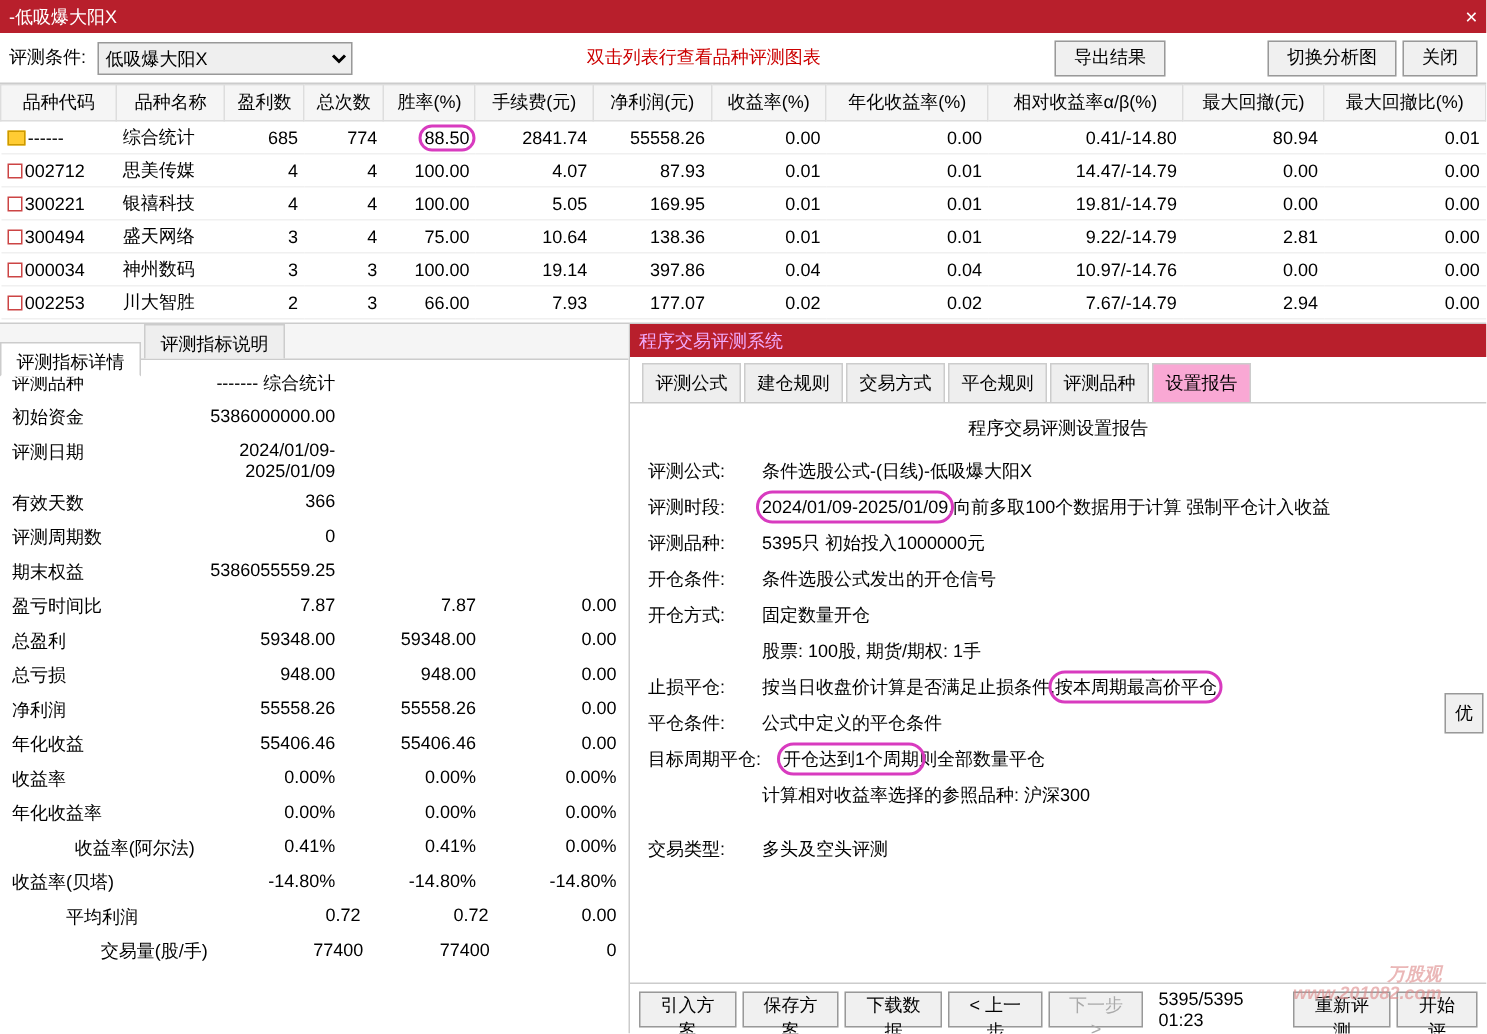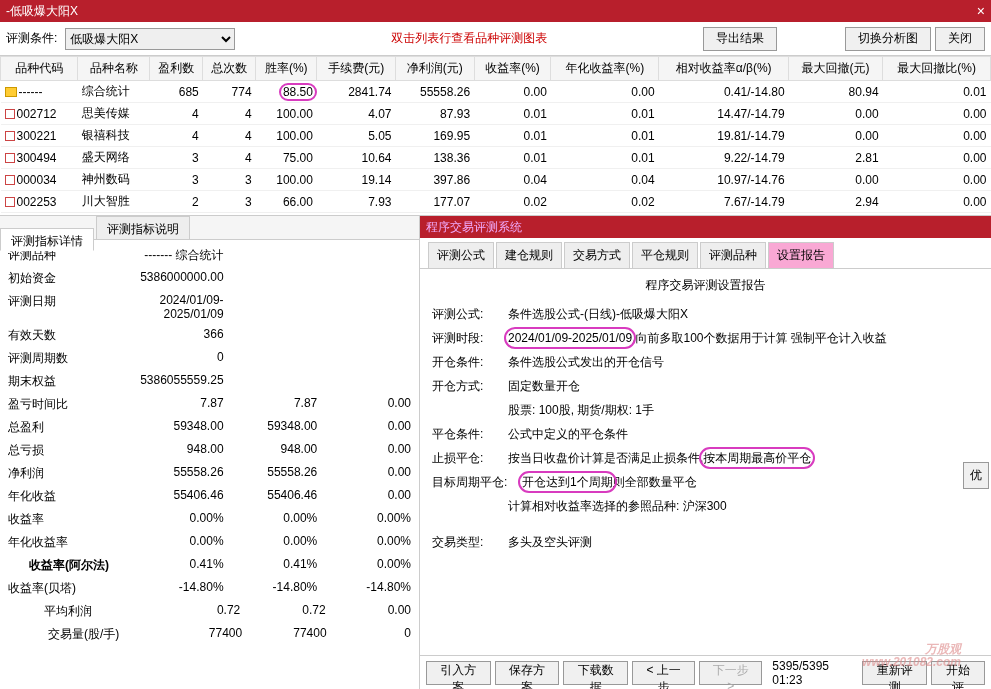--- a/index.html
+++ b/index.html
@@ -272,39 +272,39 @@
           <div>0.00%</div>
           <div>0.00%</div>
         </div>
         <div class="stat-row">
           <div style="text-align: left;">年化收益率</div>
           <div>0.00%</div>
           <div>0.00%</div>
           <div>0.00%</div>
         </div>
         <div class="stat-row">
-          <div style="text-align: center; font-weight: bold;">收益率(阿尔法)</div>
+          <div style="text-align: right;">收益率(阿尔法)</div>
           <div>0.41%</div>
           <div>0.41%</div>
           <div>0.00%</div>
         </div>
         <div class="stat-row">
           <div style="text-align: left;">收益率(贝塔)</div>
           <div>-14.80%</div>
           <div>-14.80%</div>
           <div>-14.80%</div>
         </div>
         <div class="stat-row">
           <div style="text-align: left; margin-left: 36px;">平均利润</div>
           <div>0.72</div>
           <div>0.72</div>
           <div>0.00</div>
         </div>
         <div class="stat-row">
-          <div style="text-align: left; margin-left: 40px;">交易量(股/手)</div>
+          <div style="text-align: center; margin-left: 40px;">交易量(股/手)</div>
           <div>77400</div>
           <div>77400</div>
           <div>0</div>
         </div>
       </div>
   </div>
 
   <div class="right-pane">
     <div class="right-title">程序交易评测系统</div>
     <div class="right-tabs" id="right-tabs">
@@ -320,37 +320,41 @@
 
       <div class="report-row">
           <span class="rlbl">评测公式:</span>
           <span class="rval">条件选股公式-(日线)-低吸爆大阳X</span>
         </div>
       <div class="report-row">
           <span class="rlbl">评测时段:</span>
           <span class="rval"><span class="circled-text">2024/01/09-2025/01/09</span><span>,向前多取100个数据用于计算 强制平仓计入收益</span></span>
         </div>
       <div class="report-row">
+          <span class="rlbl">评测品种:</span>
+          <span class="rval">5395只 初始投入1000000元</span>
+        </div>
+      <div class="report-row">
           <span class="rlbl">开仓条件:</span>
           <span class="rval">条件选股公式发出的开仓信号</span>
         </div>
       <div class="report-row">
           <span class="rlbl">开仓方式:</span>
           <span class="rval">固定数量开仓</span>
         </div>
       <div class="report-row">
           <span class="indent rval">股票: 100股, 期货/期权: 1手</span>
         </div>
       <div class="report-row">
+          <span class="rlbl">止损平仓:</span>
+          <span class="rval"><span>按当日收盘价计算是否满足止损条件,</span><span class="circled-text">按本周期最高价平仓</span></span>
+        </div>
+      <div class="report-row">
           <span class="rlbl">平仓条件:</span>
           <span class="rval">公式中定义的平仓条件</span>
-        </div>
-      <div class="report-row">
-          <span class="rlbl">止损平仓:</span>
-          <span class="rval"><span>按当日收盘价计算是否满足止损条件,</span><span class="circled-text">按本周期最高价平仓</span></span>
         </div>
       <div class="report-row">
           <span class="rlbl" style="width:90px">目标周期平仓:</span>
           <span class="rval"><span class="circled-text">开仓达到1个周期</span><span>则全部数量平仓</span></span>
         </div>
       <div class="report-row">
           <span class="indent rval">计算相对收益率选择的参照品种: 沪深300</span>
         </div>
       <div style="height:12px"></div>
       <div class="report-row">

